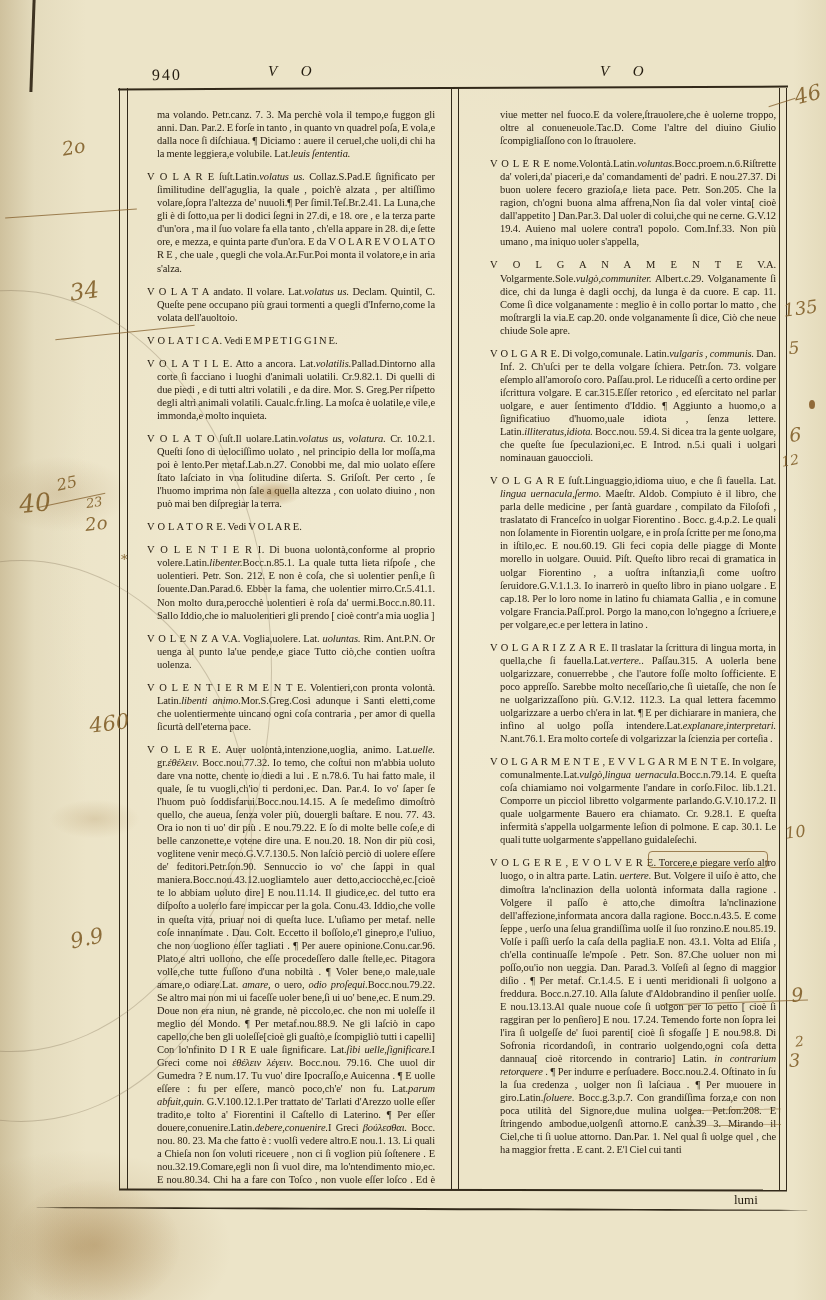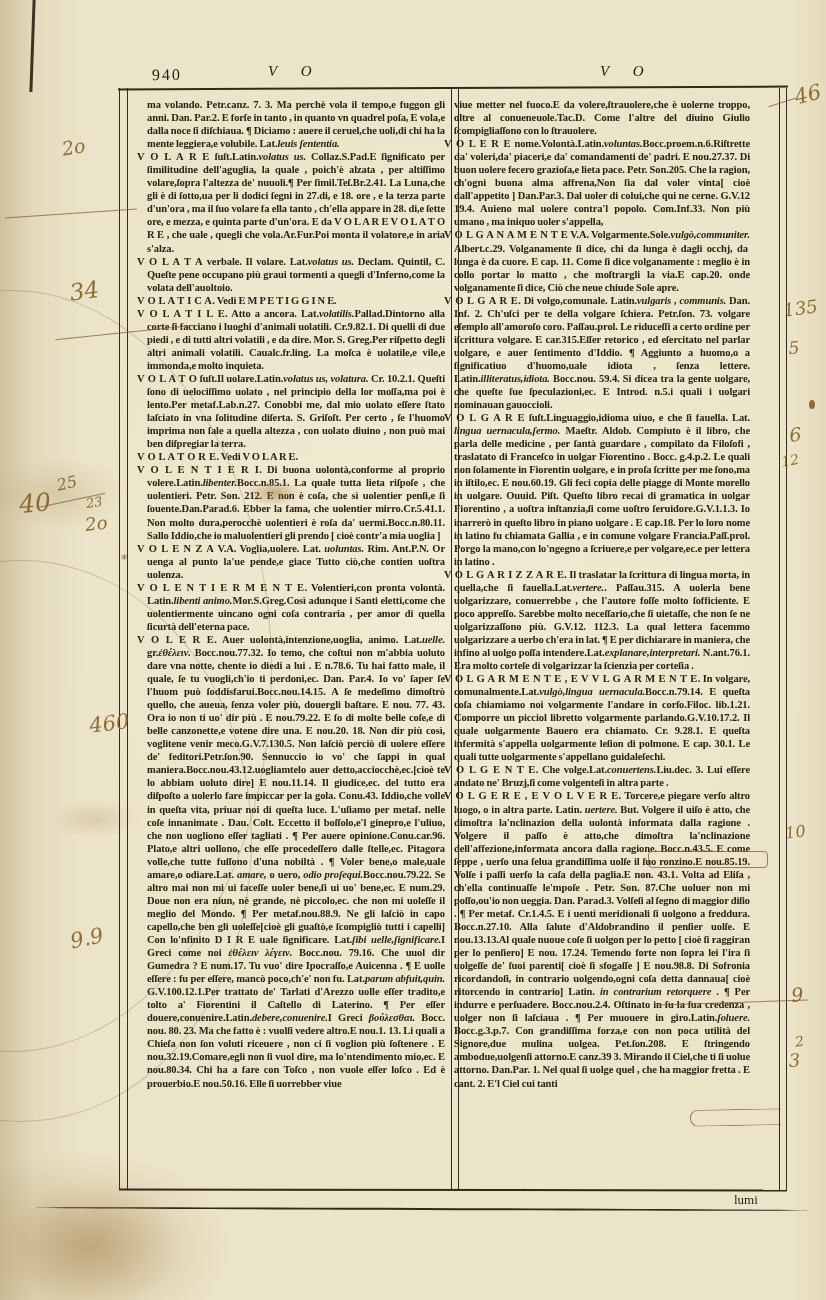--- a/index.html
+++ b/index.html
@@ -13,21 +13,21 @@
       linear-gradient(90deg, #cfc19d 0%, #e4dbbd 4%, #ece4c8 10%, #ece4c8 92%, #ddd2b0 99%),
       linear-gradient(180deg, #d8cca9 0%, #e9e1c5 5%, #e9e1c5 96%, #d6caa6 100%),
       #e9e1c5; padding-left: 36px;}
   .vrule,.hrule{position:absolute;background:#32291a;}
   .vrule{width:1.4px;}
   .hrule{height:1.5px;}
   .colhead{position:absolute;font-size:15px;letter-spacing:10px;font-style:italic;color:#241c10;}
   .pagenum{position:absolute;font-size:16px;letter-spacing:2px;color:#241c10;transform:rotate(-1deg);}
   .col{position:absolute;top:98px;overflow:hidden;text-align:justify;
        font-size:10.5px;line-height:13.05px;letter-spacing:-0.1px;word-spacing:-0.4px;}
-  .entry{margin:0;padding-left:10px;text-indent:-10px;font-weight:bold;}
+  .entry{margin:10px;padding-left:10px;text-indent:-10px;}
   .entry.cont{text-indent:0;}
   .hw{letter-spacing:.4px;}
   .entry i{font-style:italic;}
   .catchword{position:absolute;font-size:13px;color:#241c10;}
   .mnote{position:absolute;font-family:"DejaVu Serif",serif;font-style:italic;color:#82602a;
          transform-origin:left top;opacity:.9;z-index:6;}
   .hand-line{position:absolute;border-top:1.6px solid rgba(129,92,40,.75);z-index:5;}
   .hand-box{position:absolute;border:1.4px solid rgba(129,92,40,.75);border-radius:4px;z-index:5;background:transparent;}
   .hand-box.open-right{border-right:none;border-radius:8px 0 0 8px;}
   .arc{position:absolute;border:1px solid rgba(115,100,72,.30);border-radius:50%;z-index:1;}
@@ -56,39 +56,38 @@
   <div class="hrule" style="left:119px;top:1189px;width:668px;transform:rotate(.1deg);"></div>
   <div class="hrule" style="left:36px;top:1208px;width:772px;transform:rotate(.2deg);border-radius:50%;height:2px;"></div>
 
   <div class="pagenum" style="left:152px;top:66px;">940</div>
   <div class="colhead" style="left:268px;top:63px;">V O</div>
   <div class="colhead" style="left:600px;top:63px;">V O</div>
 
   <div class="col" id="col-left" style="left:137px;width:308px;height:1090px;">
       <p class="entry cont"><span>ma volando. Petr.canz. 7. 3. Ma perchè vola il tempo,e fuggon gli anni. Dan. Par.2. E forſe in tanto , in quanto vn quadrel poſa, E vola,e dalla noce ſi diſchiaua. ¶ Diciamo : auere il ceruel,che uoli,di chi ha la mente leggiera,e volubile. Lat.</span><i>leuis ſententia.</i></p>
       <p class="entry"><span class="hw">V O L A R E</span><span> ſuſt.Latin.</span><i>volatus us.</i><span> Collaz.S.Pad.E ſignificato per ſimilitudine dell'aguglia, la quale , poich'è alzata , per altiſſimo volare,ſopra l'altezza de' nuuoli.¶ Per ſimil.Teſ.Br.2.41. La Luna,che gli è di ſotto,ua per li dodici ſegni in 27.di, e 18. ore , e la terza parte d'un'ora , ma il ſuo volare fa ella tanto , ch'ella appare in 28. di,e ſette ore, e mezza, e quinta parte d'un'ora. E da V O L A R E  V O L A T O R E , che uale , quegli che vola.Ar.Fur.Poi monta il volatore,e in aria s'alza.</span></p>
-      <p class="entry"><span class="hw">V O L A T A</span><span> verbale. Il volare. Lat.</span><i>volatus us.</i><span> Declam. Quintil, C. Queſte pene occupano più graui tormenti a quegli d'Inferno,come la volata dell'auoltoio.</span></p>
+      <p class="entry"><span class="hw">V O L A T A</span><span> andato. Il volare. Lat.</span><i>volatus us.</i><span> Declam. Quintil, C. Queſte pene occupano più graui tormenti a quegli d'Inferno,come la volata dell'auoltoio.</span></p>
       <p class="entry"><span class="hw">V O L A T I C A</span><span>. Vedi E M P E T I G G I N E.</span></p>
       <p class="entry"><span class="hw">V O L A T I L E</span><span>. Atto a ancora. Lat.</span><i>volatilis.</i><span>Pallad.Dintorno alla corte ſi facciano i luoghi d'animali uolatili. Cr.9.82.1. Di quelli di due piedi , e di tutti altri volatili , e da dire. Mor. S. Greg.Per riſpetto degli altri animali volatili. Caualc.fr.ling. La moſca è uolatile,e vile,e immonda,e molto inquieta.</span></p>
       <p class="entry"><span class="hw">V O L A T O</span><span> ſuſt.Il uolare.Latin.</span><i>volatus us, volatura.</i><span> Cr. 10.2.1. Queſti ſono di uelociſſimo uolato , nel principio della lor moſſa,ma poi è lento.Per metaf.Lab.n.27. Conobbi me, dal mio uolato eſſere ſtato laſciato in vna ſolitudine diſerta. S. Griſoſt. Per certo , ſe l'huomo imprima non ſale a quella altezza , con uolato diuino , non può mai ben diſpregiar la terra.</span></p>
       <p class="entry"><span class="hw">V O L A T O R E</span><span>. Vedi V O L A R E.</span></p>
       <p class="entry"><span class="hw">V O L E N T I E R I</span><span>. Di buona uolontà,conforme al proprio volere.Latin.</span><i>libenter.</i><span>Bocc.n.85.1. La quale tutta lieta riſpoſe , che uolentieri. Petr. Son. 212. E non è coſa, che sì uolentier penſi,e ſi ſouente.Dan.Parad.6. Ebber la fama, che uolentier mirro.Cr.5.41.1. Non molto dura,perocchè uolentieri è roſa da' uermi.Bocc.n.80.11. Sallo Iddio,che io maluolentieri gli prendo [ cioè contr'a mia uoglia ]</span></p>
       <p class="entry"><span class="hw">V O L E N Z A</span><span> V.A. Voglia,uolere. Lat. </span><i>uoluntas.</i><span> Rim. Ant.P.N. Or uenga al punto la'ue pende,e giace Tutto ciò,che contien uoſtra uolenza.</span></p>
       <p class="entry"><span class="hw">V O L E N T I E R M E N T E</span><span>. Volentieri,con pronta volontà. Latin.</span><i>libenti animo.</i><span>Mor.S.Greg.Così adunque i Santi eletti,come che uolentiermente uincano ogni coſa contraria , per amor di quella ſicurtà dell'eterna pace.</span></p>
       <p class="entry"><span class="hw">V O L E R E</span><span>. Auer uolontà,intenzione,uoglia, animo. Lat.</span><i>uelle.</i><span> gr.</span><i>ἐθέλειν.</i><span> Bocc.nou.77.32. Io temo, che coſtui non m'abbia uoluto dare vna notte, chente io diedi a lui . E n.78.6. Tu hai fatto male, il quale, ſe tu vuogli,ch'io ti perdoni,ec. Dan. Par.4. Io vo' ſaper ſe l'huom può ſoddisfarui.Bocc.nou.14.15. A ſe medeſimo dimoſtrò quello, che aueua, ſenza voler più, douergli baſtare. E nou. 77. 43. Ora io non ti uo' dir più . E nou.79.22. E ſo di molte belle coſe,e di belle canzonette,e votene dire una. E nou.20. 18. Non dir più così, voglitene venir meco.G.V.7.130.5. Non laſciò perciò di uolere eſſere de' feditori.Petr.ſon.90. Sennuccio io vo' che ſappi in qual maniera.Bocc.nou.43.12.uogliamtelo auer detto,acciocchè,ec.[cioè te lo abbiam uoluto dire] E nou.11.14. Il giudice,ec. del tutto era diſpoſto a uolerlo fare impiccar per la gola. Conu.43. Iddio,che volle in queſta vita, priuar noi di queſta luce. L'uſiamo per metaf. nelle coſe innanimate . Dau. Colt. Eccetto il boſſolo,e'l ginepro,e l'uliuo, che non uogliono eſſer tagliati . ¶ Per auere opinione.Conu.car.96. Plato,e altri uollono, che eſſe procedeſſero dalle ſtelle,ec. Pitagora volle,che tutte fuſſono d'una nobiltà . ¶ Voler bene,o male,uale amare,o odiare.Lat. </span><i>amare,</i><span> o uero, </span><i>odio proſequi.</i><span>Bocc.nou.79.22. Se altro mai non mi ui faceſſe uoler bene,ſi ui uo' bene,ec. E num.29. Doue non era niun, nè grande, nè piccolo,ec. che non mi uoleſſe il meglio del Mondo. ¶ Per metaf.nou.88.9. Ne gli laſciò in capo capello,che ben gli uoleſſe[cioè gli guaſtò,e ſcompigliò tutti i capelli] Con lo'nfinito D I R E uale ſignificare. Lat.</span><i>ſibi uelle,ſignificare.</i><span>I Greci come noi </span><i>ἐθέλειν λέγειν.</i><span> Bocc.nou. 79.16. Che uuol dir Gumedra ? E num.17. Tu vuo' dire Ipocraſſo,e Auicenna . ¶ E uolle eſſere : fu per eſſere, mancò poco,ch'e' non fu. Lat.</span><i>parum abfuit,quin.</i><span> G.V.100.12.1.Per trattato de' Tarlati d'Arezzo uolle eſſer tradito,e tolto a' Fiorentini il Caſtello di Laterino. ¶ Per eſſer douere,conuenire.Latin.</span><i>debere,conuenire.</i><span>I Greci </span><i>βούλεσθαι.</i><span> Bocc. nou. 80. 23. Ma che fatto è : vuolſi vedere altro.E nou.1. 13. Li quali a Chieſa non ſon voluti riceuere , non ci ſi voglion più ſoſtenere . E nou.32.19.Comare,egli non ſi vuol dire, ma lo'ntendimento mio,ec. E nou.80.34. Chi ha a fare con Toſco , non vuole eſſer loſco . Ed è prouerbio.E nou.50.16. Elle ſi uorrebber viue</span></p>
     </div>
-  <div class="col" id="col-right" style="left:444px;width:306px;height:1090px;">
+  <div class="col" id="col-right" style="left:480px;width:306px;height:1090px;">
       <p class="entry cont"><span>viue metter nel fuoco.E da volere,ſtrauolere,che è uolerne troppo, oltre al conueneuole.Tac.D. Come l'altre del diuino Giulio ſcompigliaſſono con lo ſtrauolere.</span></p>
       <p class="entry"><span class="hw">V O L E R E</span><span> nome.Volontà.Latin.</span><i>voluntas.</i><span>Bocc.proem.n.6.Riſtrette da' voleri,da' piaceri,e da' comandamenti de' padri. E nou.27.37. Di buon uolere fecero grazioſa,e lieta pace. Petr. Son.205. Che la ragion, ch'ogni buona alma affrena,Non ſia dal voler vinta[ cioè dall'appetito ] Dan.Par.3. Dal uoler di colui,che qui ne cerne. G.V.12 19.4. Auieno mal uolere contra'l popolo. Com.Inf.33. Non più umano , ma iniquo uoler s'appella,</span></p>
       <p class="entry"><span class="hw">V O L G A N A M E N T E</span><span> V.A. Volgarmente.Sole.</span><i>vulgò,communiter.</i><span> Albert.c.29. Volganamente ſi dice, chi da lunga è dagli occhj, da lunga è da cuore. E cap. 11. Come ſi dice volganamente : meglio è in collo portar lo matto , che moſtrargli la via.E cap.20. onde volganamente ſi dice, Ciò che neue chiude Sole apre.</span></p>
       <p class="entry"><span class="hw">V O L G A R E</span><span>. Di volgo,comunale. Latin.</span><i>vulgaris , communis.</i><span> Dan. Inf. 2. Ch'uſci per te della volgare ſchiera. Petr.ſon. 73. volgare eſemplo all'amoroſo coro. Paſſau.prol. Le riduceſſi a certo ordine per iſcrittura volgare. E car.315.Eſſer retorico , ed eſercitato nel parlar uolgare, e auer ſentimento d'Iddio. ¶ Aggiunto a huomo,o a ſignificatiuo d'huomo,uale idiota , ſenza lettere. Latin.</span><i>illiteratus,idiota.</i><span> Bocc.nou. 59.4. Si dicea tra la gente uolgare, che queſte ſue ſpeculazioni,ec. E Introd. n.5.i quali i uolgari nominauan gauoccioli.</span></p>
       <p class="entry"><span class="hw">V O L G A R E</span><span> ſuſt.Linguaggio,idioma uiuo, e che ſi fauella. Lat. </span><i>lingua uernacula,ſermo.</i><span> Maeſtr. Aldob. Compiuto è il libro, che parla delle medicine , per ſantà guardare , compilato da Filoſofi , traslatato di Franceſco in uolgar Fiorentino . Bocc. g.4.p.2. Le quali non ſolamente in Fiorentin uolgare, e in proſa ſcritte per me ſono,ma in iſtilo,ec. E nou.60.19. Gli feci copia delle piagge di Monte morello in uolgare. Ouuid. Piſt. Queſto libro recai di gramatica in uolgar Fiorentino , a uoſtra inſtanzia,ſi come uoſtro ſeruidore.G.V.1.1.3. Io inarrerò in queſto libro in piano uolgare . E cap.18. Per lo loro nome in latino fu chiamata Gallia , e in comune volgare Francia.Paſſ.prol. Porgo la mano,con lo'ngegno a ſcriuere,e per volgare,ec.e per lettera in latino .</span></p>
       <p class="entry"><span class="hw">V O L G A R I Z Z A R E</span><span>. Il traslatar la ſcrittura di lingua morta, in quella,che ſi fauella.Lat.</span><i>vertere.</i><span>. Paſſau.315. A uolerla bene uolgarizzare, conuerrebbe , che l'autore foſſe molto ſofficiente. E poco appreſſo. Sarebbe molto neceſſario,che ſi uietaſſe, che non ſe ne uolgarizzaſſono più. G.V.12. 112.3. La qual lettera facemmo uolgarizzare a uerbo ch'era in lat. ¶ E per dichiarare in maniera, che infino al uolgo poſſa intendere.Lat.</span><i>explanare,interpretari.</i><span> N.ant.76.1. Era molto corteſe di volgarizzar la ſcienzia per corteſia .</span></p>
       <p class="entry"><span class="hw">V O L G A R M E N T E , E  V V L G A R M E N T E</span><span>. In volgare, comunalmente.Lat.</span><i>vulgò,lingua uernacula.</i><span>Bocc.n.79.14. E queſta coſa chiamiamo noi volgarmente l'andare in corſo.Filoc. lib.1.21. Comporre un picciol libretto volgarmente parlando.G.V.10.17.2. Il quale uolgarmente Bauero era chiamato. Cr. 9.28.1. E queſta infermità s'appella uolgarmente leſion di polmone. E cap. 30.1. Le quali tutte uolgarmente s'appellano guidaleſechi.</span></p>
-      <p class="entry"><span class="hw">V O L G E N T E</span><span>. Che volge.Lat.</span><i>conuertens.</i><span>Liu.dec. 3. Lui eſſere andato ne' Bruzj,ſi come volgenteſi in altra parte .</span></p>
       <p class="entry"><span class="hw">V O L G E R E , E V O L V E R E</span><span>. Torcere,e piegare verſo altro luogo, o in altra parte. Latin. </span><i>uertere.</i><span> But. Volgere il uiſo è atto, che dimoſtra la'nclinazion della uolontà informata dalla ragione . Volgere il paſſo è atto,che dimoſtra la'nclinazione dell'affezione,informata ancora dalla ragione. Bocc.n.43.5. E come ſeppe , uerſo una ſelua grandiſſima uolſe il ſuo ronzino.E nou.85.19. Volſe i paſſi uerſo la caſa della paglia.E non. 43.1. Volta ad Eliſa , ch'ella continuaſſe le'mpoſe . Petr. Son. 87.Che uoluer non mi poſſo,ou'io non ueggia. Dan. Parad.3. Volſeſi al ſegno di maggior diſio . ¶ Per metaf. Cr.1.4.5. E i uenti meridionali ſi uolgono a freddura. Bocc.n.27.10. Alla ſalute d'Aldobrandino il penſier uolſe. E nou.13.13.Al quale nuoue coſe ſi uolgon per lo petto [ cioè ſi raggiran per lo penſiero] E nou. 17.24. Temendo forte non ſopra lei l'ira ſi uolgeſſe de' ſuoi parenti[ cioè ſi sfogaſſe ] E nou.98.8. Di Sofronia ricordandoſi, in contrario uolgendo,ogni coſa detta dannaua[ cioè ritorcendo in contrario] Latin. </span><i>in contrarium retorquere</i><span> . ¶ Per indurre e perſuadere. Bocc.nou.2.4. Oſtinato in ſu la ſua credenza , uolger non ſi laſciaua . ¶ Per muouere in giro.Latin.</span><i>ſoluere.</i><span> Bocc.g.3.p.7. Con grandiſſima forza,e con non poca utilità del Signore,due mulina uolgea. Pet.ſon.208. E ſtringendo ambodue,uolgenſi attorno.E canz.39 3. Mirando il Ciel,che ti ſi uolue attorno. Dan.Par. 1. Nel qual ſi uolge quel , che ha maggior fretta . E cant. 2. E'l Ciel cui tanti</span></p>
     </div>
 
   <div class="catchword" style="left:734px;top:1192px;">lumi</div>
 
   <div id="notes-layer">
       <div class="mnote" style="left: 60px; top: 138px; font-size: 19px; transform: rotate(-10deg);">2o</div>
       <div class="mnote" style="left: 68px; top: 280px; font-size: 23px; transform: rotate(-8deg);">34</div>
       <div class="mnote" style="left: 55px; top: 476px; font-size: 16px; transform: rotate(-12deg);">25</div>
       <div class="mnote" style="left: 18px; top: 490px; font-size: 25px; transform: rotate(-5deg);">40</div>

